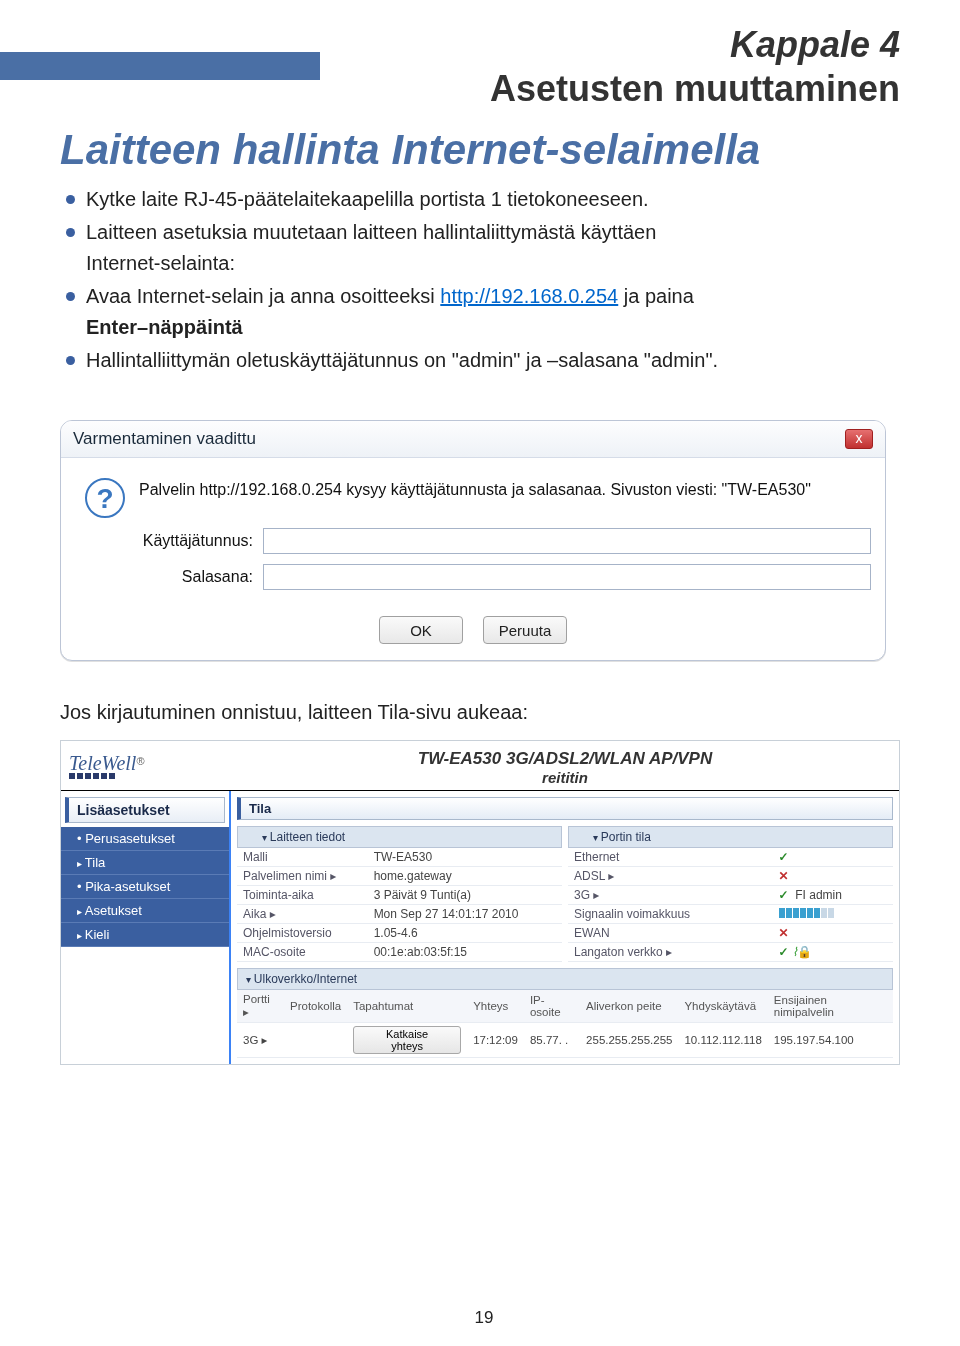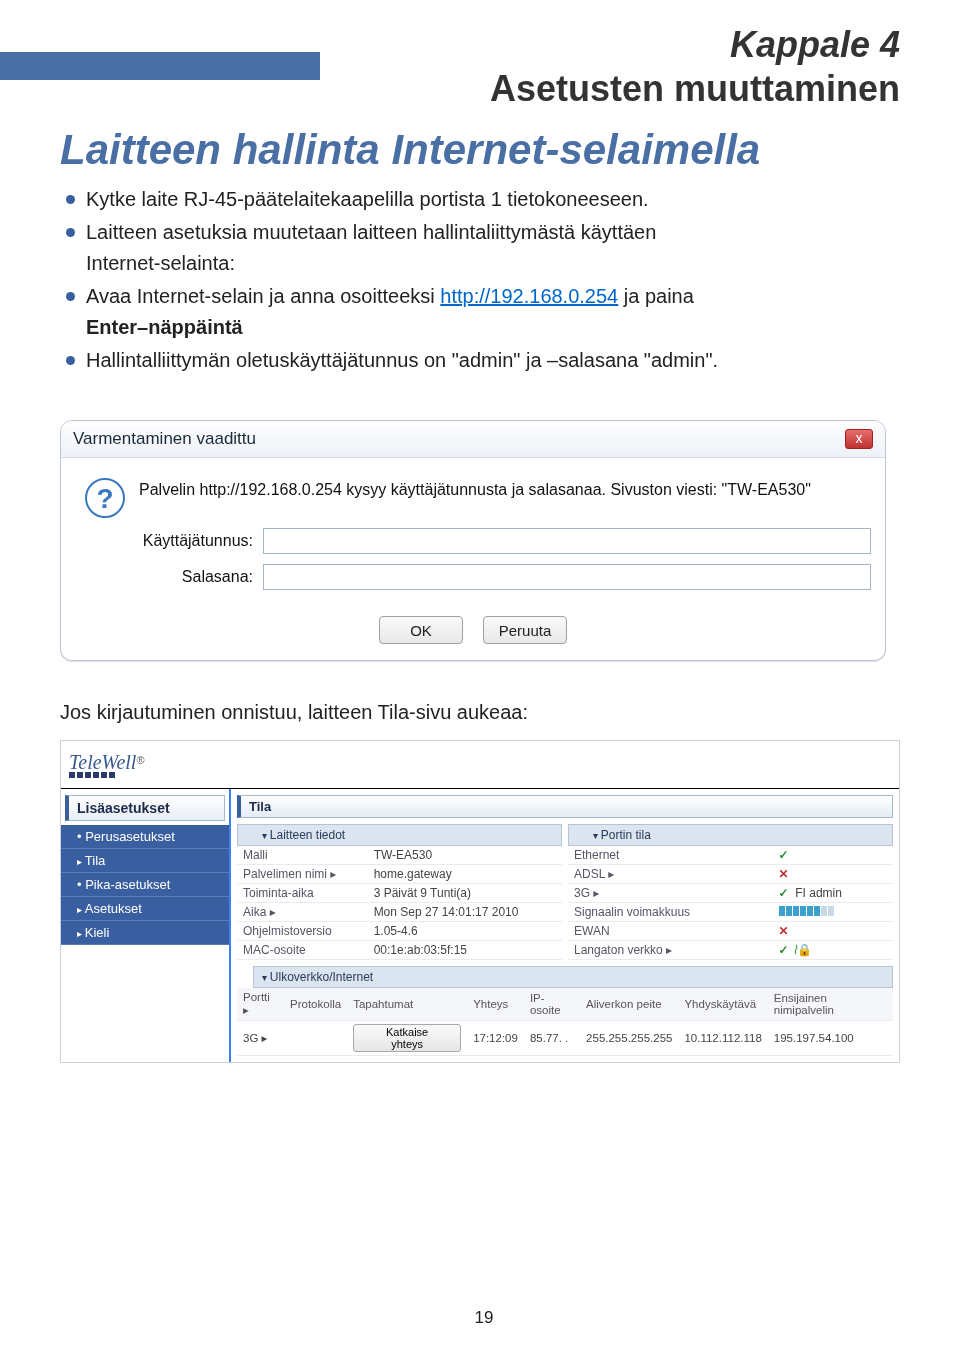--- a/index.html
+++ b/index.html
@@ -261,21 +261,20 @@
   .wifi-icon { color:#3aa03a; font-style:italic; }
   .lock-icon { color:#3a7ab0; }
 
   .r-wide { margin-top:4px; }
   .r-wide-head {
     background:#dbe5f0;
     border:1px solid #b8c4d6;
     padding:3px 8px;
     font-size:12px;
     color:#2a3a5a;
-    margin-left:16px;
   }
   .r-wide-head::before { content:"▾ "; font-size:10px; }
   .r-wide table { width:100%; border-collapse:collapse; }
   .r-wide th, .r-wide td {
     padding:3px 6px;
     font-size:11.5px;
     text-align:left;
     border-bottom:1px solid #e8ecf2;
     color:#444;
   }
@@ -351,20 +350,24 @@
       <div class="logo">
         <span class="logo-text">TeleWell</span><span class="logo-reg">®</span>
         <div class="logo-bars">
             <span></span>
             <span></span>
             <span></span>
             <span></span>
             <span></span>
             <span></span>
           </div>
+      </div>
+      <div class="router-title">
+        <span>TW-EA530 3G/ADSL2/WLAN AP/VPN</span>
+        <small>reititin</small>
       </div>
     </div>
     <div class="router-body">
       <div class="r-side">
         <div class="r-tab">Lisäasetukset</div>
         <div class="r-menu">
           <div>Perusasetukset</div>
           <div class="expandable">Tila</div>
           <div>Pika-asetukset</div>
           <div class="expandable">Asetukset</div>

